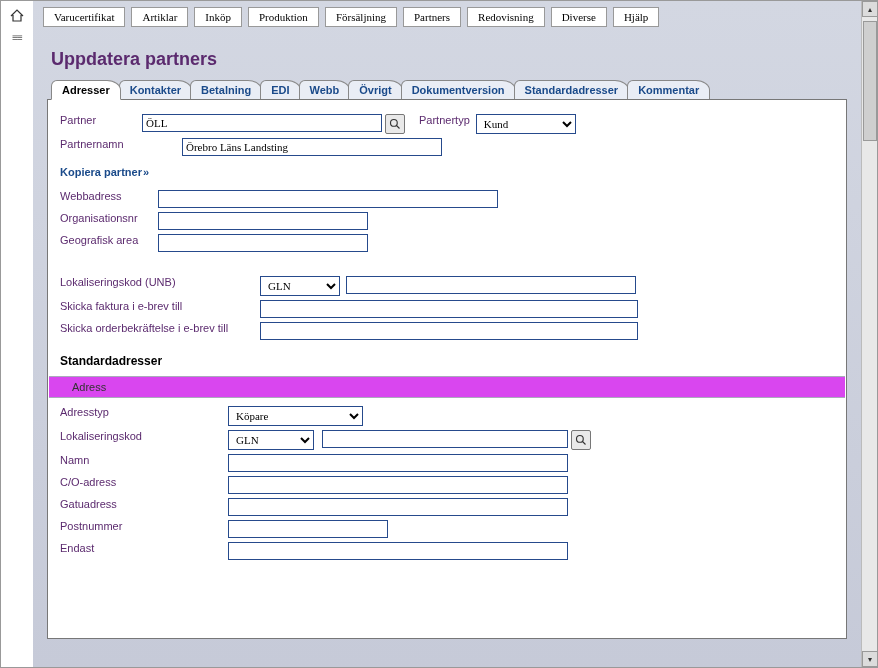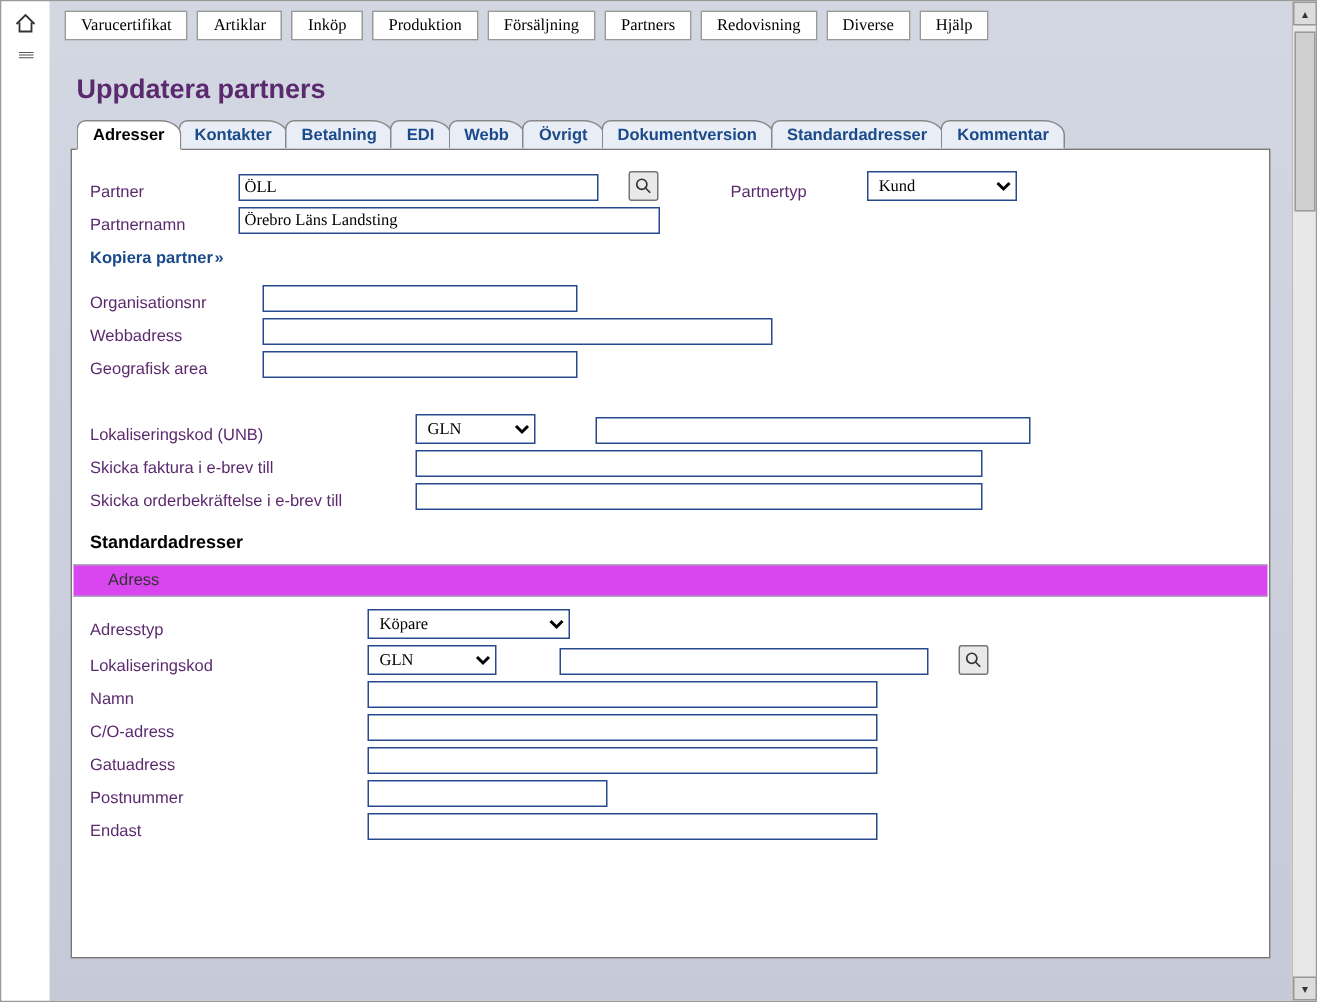--- a/index.html
+++ b/index.html
@@ -20,21 +20,21 @@
 .menubtn { background:#fff; border:1px solid #999; padding:2px 10px; height:20px; line-height:14px; font-size:11px; font-family:Verdana; cursor:pointer; }
 
 .heading { font-size:18px; font-weight:bold; color:#5b2a6e; padding:18px 0 10px 18px; }
 
 .tabs { display:flex; align-items:flex-end; padding-left:18px; gap:0; position:relative; z-index:2; }
 .tab { position:relative; padding:3px 10px 3px 10px; font-size:11px; color:#1a4a8a; background:#e9edf5; border:1px solid #888; border-bottom:none; border-top-left-radius:6px; border-top-right-radius:14px 10px; margin-right:-2px; cursor:pointer;font-weight:bold; }
 .tab.active { background:#fff; font-weight:bold; color:#000; z-index:3; border-bottom:1px solid #fff; margin-bottom:-1px; }
 
 .panel { margin:0 14px 0 14px; background:#fff; border:1px solid #777; padding:10px 12px 20px 12px; min-height:540px; }
 
-.row { display:flex; align-items:flex-end; margin:4px 0;gap:17px; }
+.row { display:flex; align-items:flex-start; margin:4px 0; }
 .lbl { color:#5b2a6e; font-size:11px; }
 .lbl-w1 { width:82px; }
 .lbl-w2 { width:200px; }
 .lbl-w2b { width:200px; }
 .lbl-w3 { width:168px; }
 
 input.txt, select.sel { border:1px solid #264a8c; background:#fff; height:18px; font-size:11px; padding:1px 3px; font-family:Verdana; }
 select.sel { height:20px; }
 
 .search-btn { width:20px; height:20px; border:1px solid #777; background:#e9e9e9; margin-left:3px; display:inline-flex; align-items:center; justify-content:center; cursor:pointer; border-radius:2px;}
@@ -104,34 +104,34 @@
         <span style="width:14px"></span>
         <span class="lbl">Partnertyp</span>
         <span style="width:6px"></span>
         <select class="sel" style="width:100px">
           <option>Kund</option>
         </select>
       </div>
 
       <div class="row">
         <span class="lbl lbl-w1">Partnernamn</span>
-        <input class="txt" style="width: 281px;" value="Örebro Läns Landsting">
+        <input class="txt" style="width: 260px; margin-left: 40px;" value="Örebro Läns Landsting">
       </div>
 
       <a class="link">
         <span>Kopiera partner</span><span class="raquo"> »</span>
       </a>
 
       <div class="row">
+        <span class="lbl" style="width:98px">Webbadress</span>
+        <input class="txt" style="width: 340px;" value="">
+      </div>
+      <div class="row">
         <span class="lbl" style="width:98px">Organisationsnr</span>
         <input class="txt" style="width: 210px;" value="">
-      </div>
-      <div class="row">
-        <span class="lbl" style="width:98px">Webbadress</span>
-        <input class="txt" style="width: 340px;" value="">
       </div>
       <div class="row">
         <span class="lbl" style="width:98px">Geografisk area</span>
         <input class="txt" style="width: 210px;" value="">
       </div>
 
       <div style="height:16px"></div>
 
       <div class="row">
         <span class="lbl lbl-w2">Lokaliseringskod (UNB)</span>

